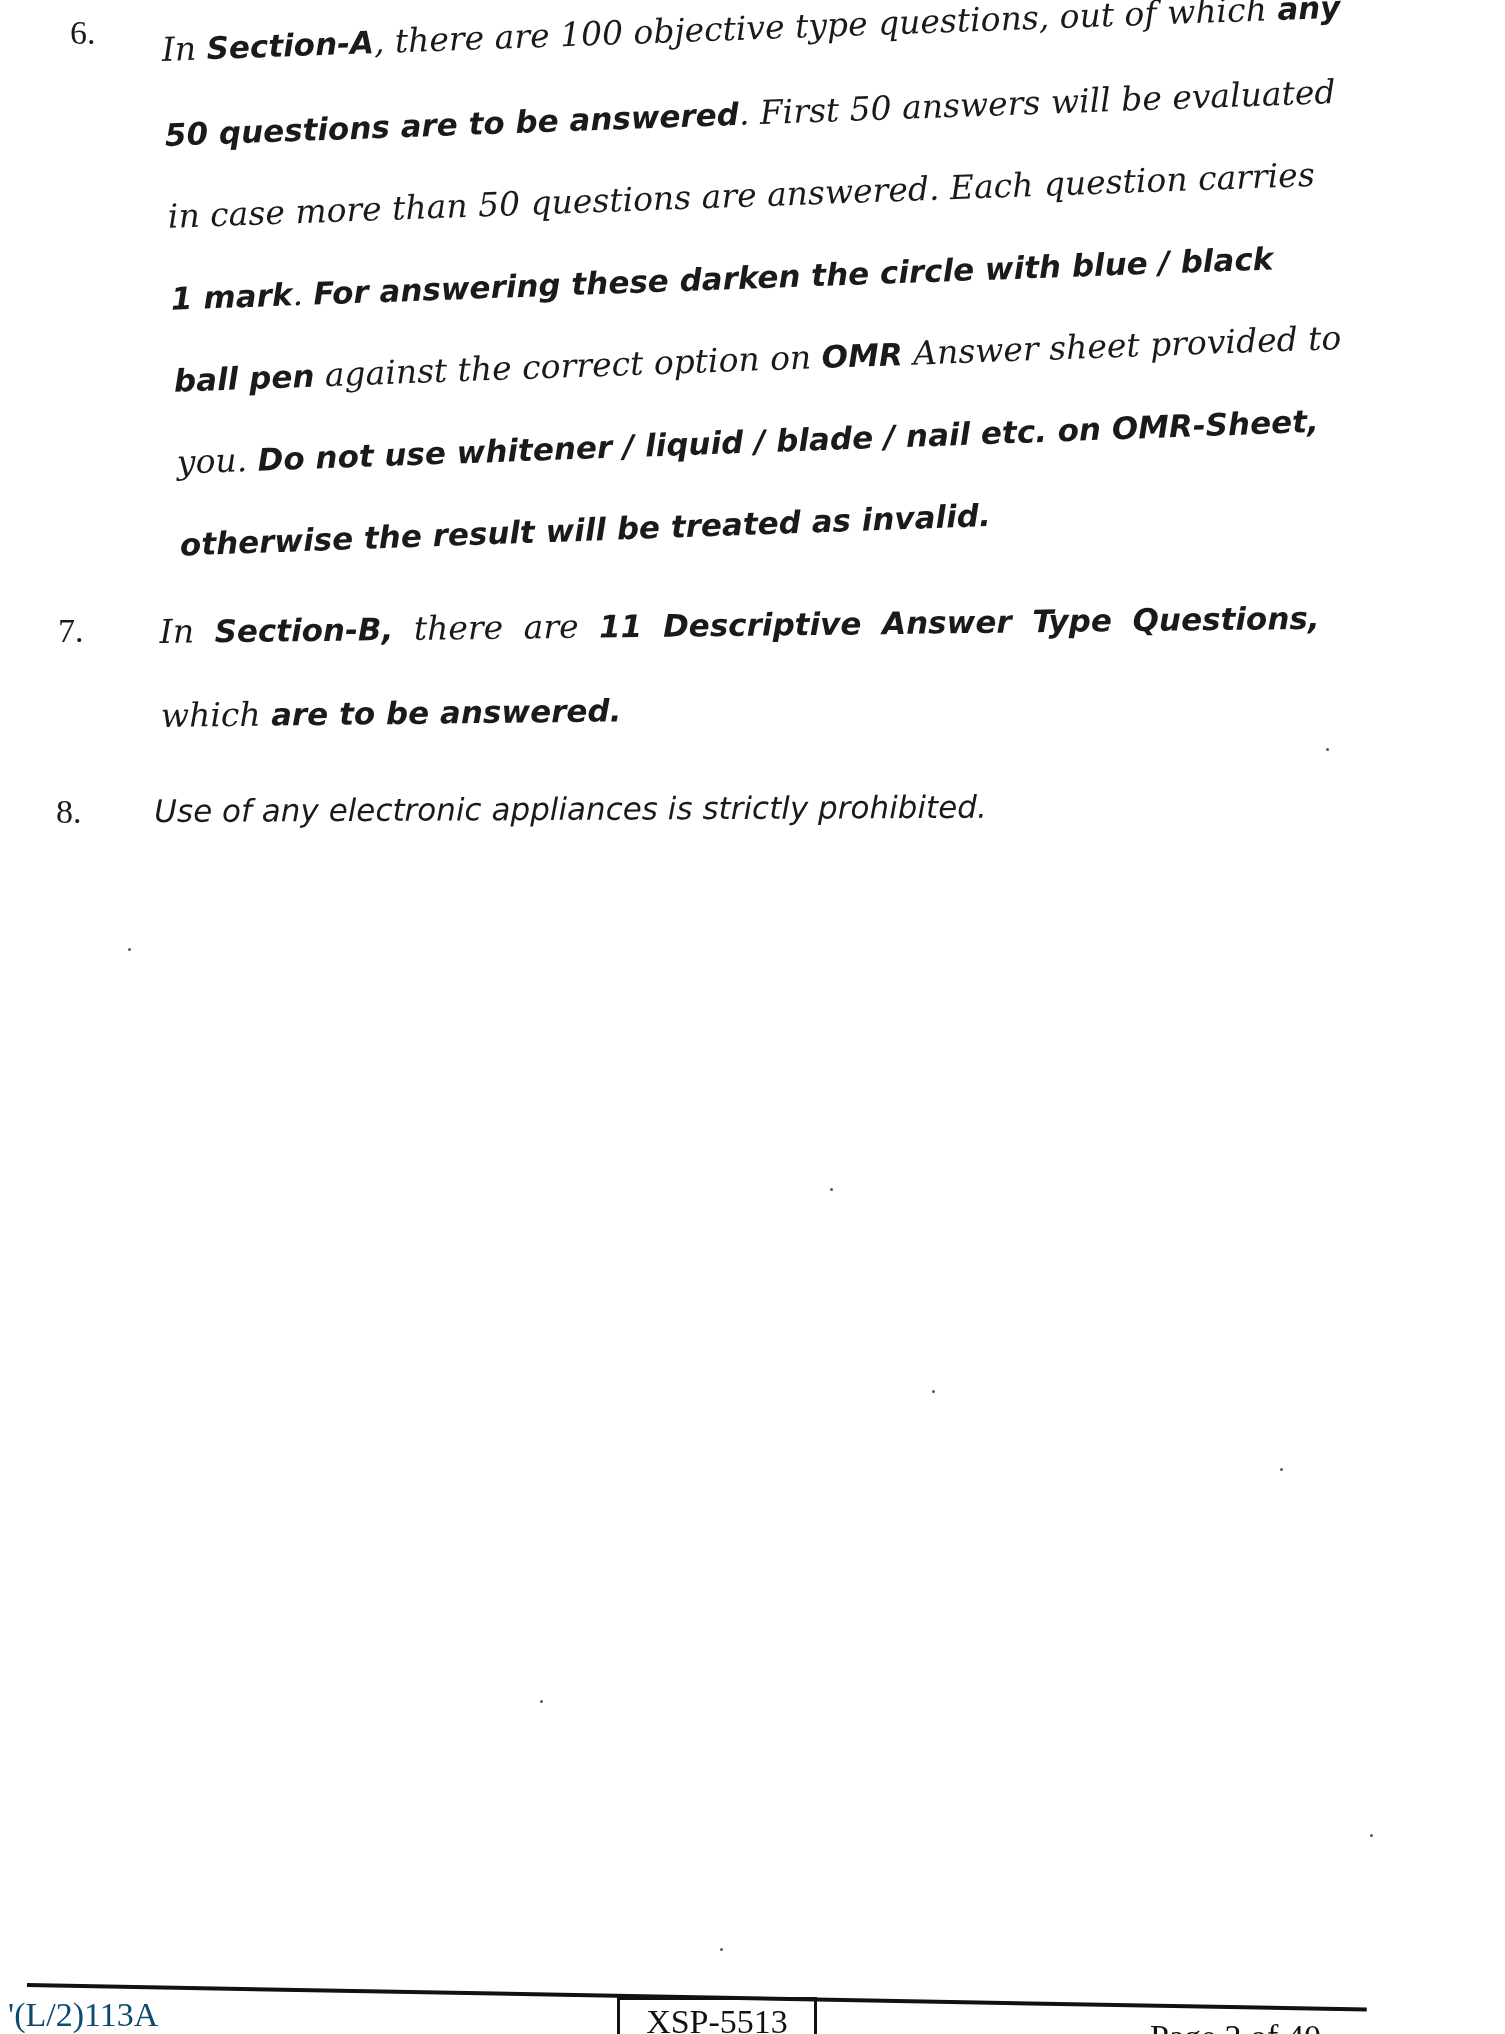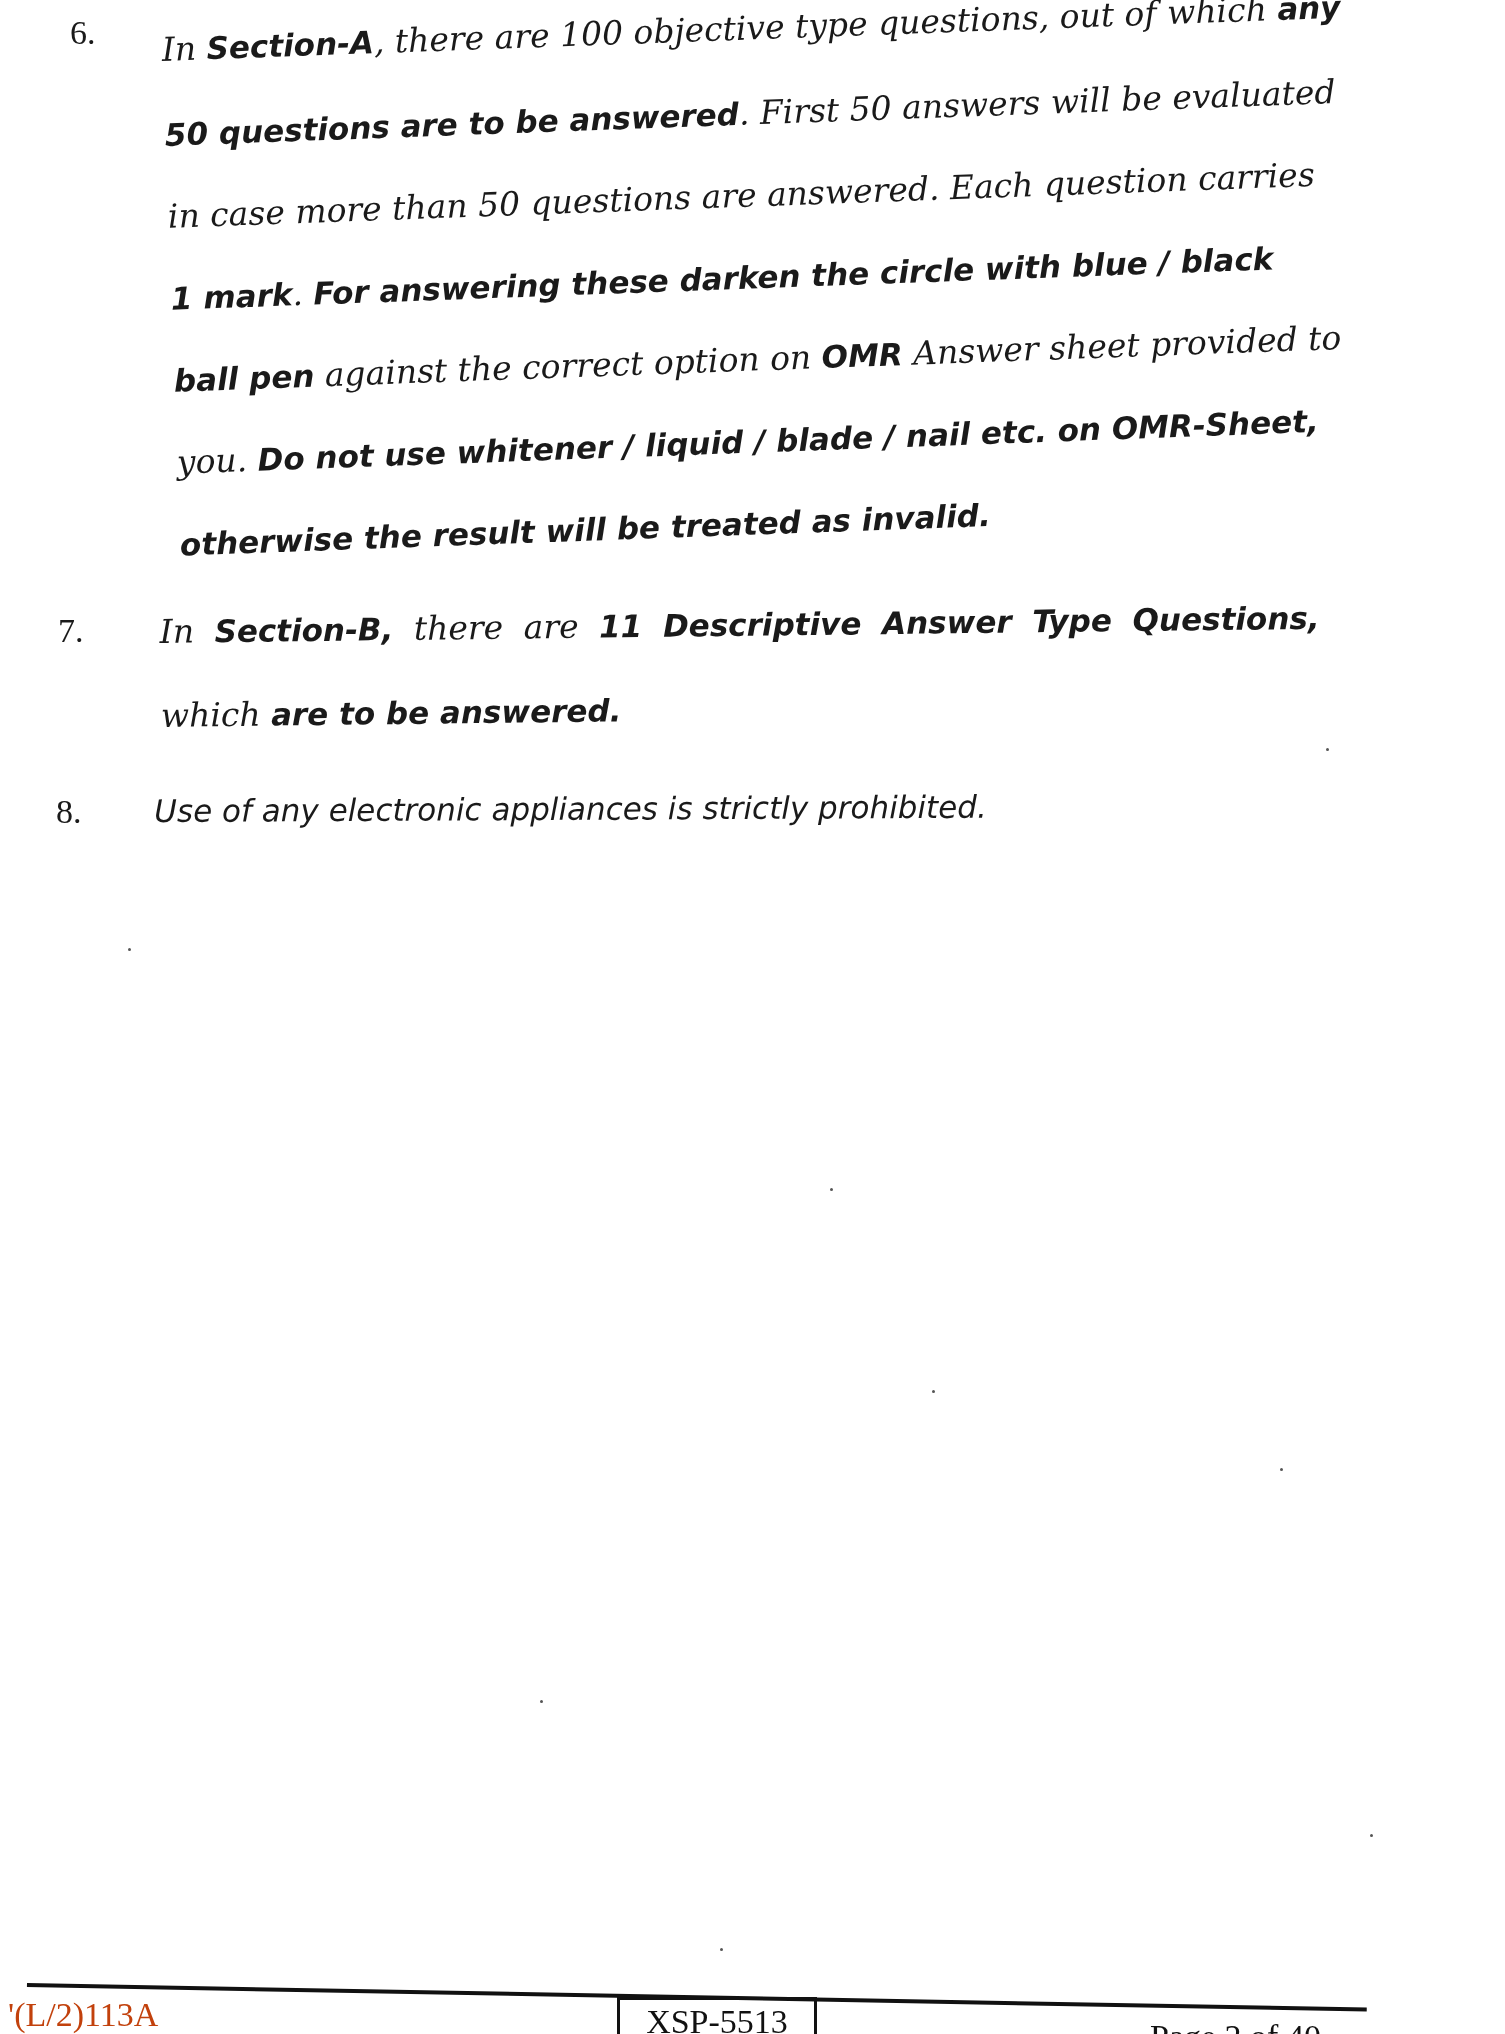--- a/index.html
+++ b/index.html
@@ -21,21 +21,21 @@
   .line b { font-weight: bold; font-family: "DejaVu Sans", sans-serif; font-size: 31px; }
   .para6 { position: absolute; left: 160px; top: 0; transform: rotate(-2.1deg); transform-origin: 0 0; }
   .para6 .line { transform: none; }
   .speck { position: absolute; width: 3px; height: 3px; background: #555; border-radius: 50%; }
   .footer-rule {
     position: absolute; left: 27px; top: 1983px; width: 1340px; height: 4px;
     background: #111; transform: rotate(1.05deg); transform-origin: 0 0;
   }
   .footer-code {
     position: absolute; left: 8px; top: 1996px; font-family: "Liberation Serif", serif;
-    font-size: 34px; color: #c2410c;
+    font-size: 34px; color: #0c4a6e;
   }
   .footer-box {
     position: absolute; left: 617px; top: 1997px; width: 200px; height: 44px;
     border: 3px solid #111; font-family: "Liberation Serif", serif; font-size: 34px;
     text-align: center; line-height: 44px; color: #111; box-sizing: border-box;
   }
   .footer-page {
     position: absolute; left: 1150px; top: 2018px; font-family: "Liberation Serif", serif;
     font-size: 34px; color: #111;
   }

